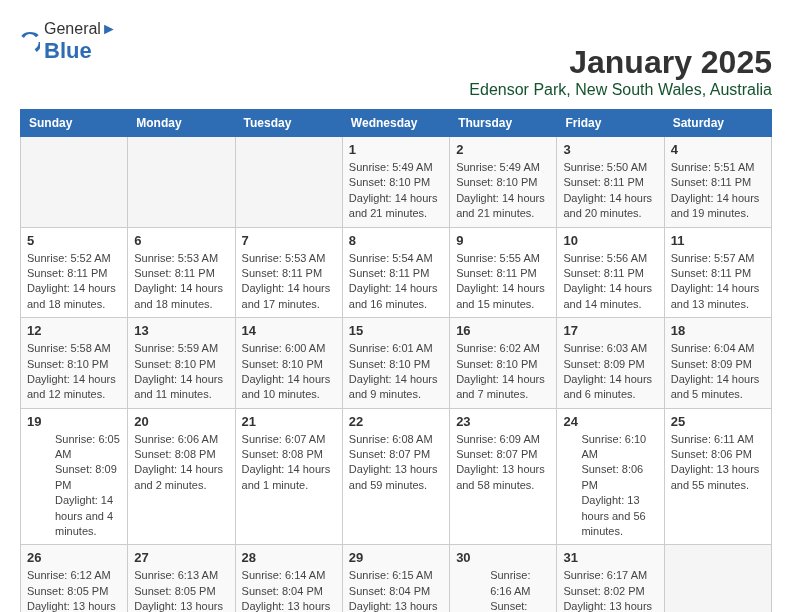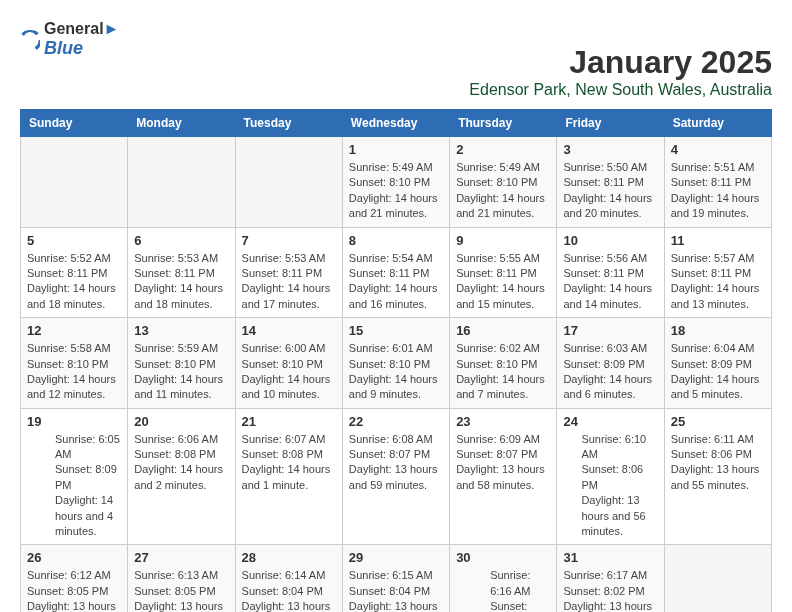--- a/index.html
+++ b/index.html
@@ -14,21 +14,21 @@
       display: flex;
       justify-content: space-between;
       align-items: flex-start;
       margin-bottom: 10px;
     }
     .logo {
       display: flex;
       align-items: center;
       gap: 4px;
     }
-    .logo-general { color: #333; font-weight: bold; }
+    .logo-general { color: #333; }
     .logo-blue { color: #2e6db4; }
     .logo-icon {
       width: 20px;
       height: 20px;
     }
     .title-block {
       text-align: right;
     }
     .month-title {
       font-size: 32px;
@@ -87,21 +87,21 @@
 <div class="header">
   <div class="logo">
     <svg class="logo-icon" viewBox="0 0 30 30" xmlns="http://www.w3.org/2000/svg">
       <path d="M15 3 Q20 3 24 8 L28 5 Q24 0 15 0 Q6 0 2 6 L6 9 Q9 3 15 3Z" fill="#2e6db4"></path>
       <path d="M28 15 Q28 22 22 26 L25 30 Q32 25 32 15Z" fill="#2e6db4"></path>
     </svg>
     <div>
       <div>
         <span class="logo-general">General</span><span class="logo-blue">►</span>
       </div>
-      <div class="logo-blue" style="font-size:18px; font-weight:bold;font-style:italic;">Blue</div>
+      <div class="logo-blue" style="font-size:22px; font-weight:bold;">Blue</div>
     </div>
   </div>
   <div class="title-block">
     <div class="month-title">January 2025</div>
     <div class="location-title">Edensor Park, New South Wales, Australia</div>
   </div>
 </div>
 
 <table>
   <thead>

